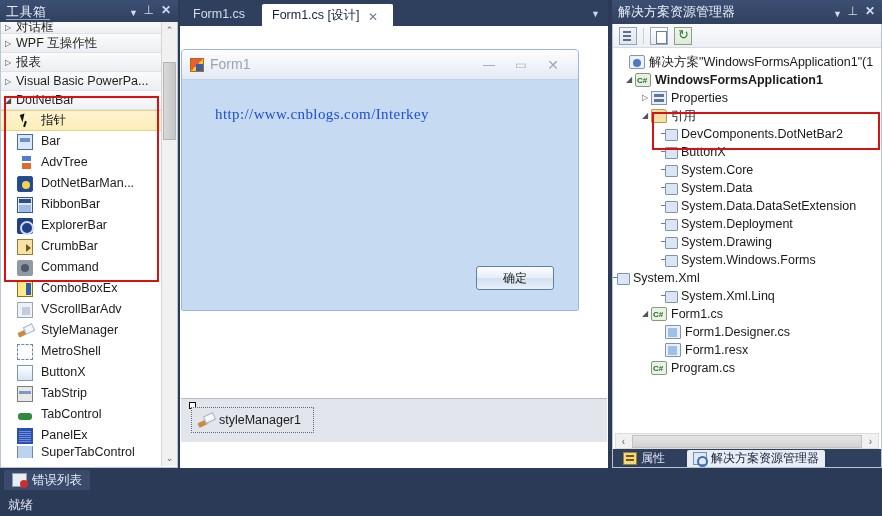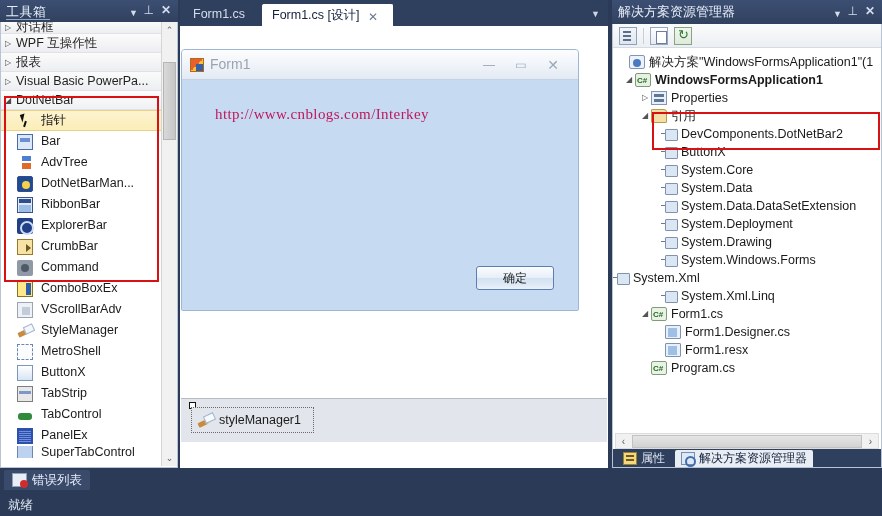--- a/index.html
+++ b/index.html
@@ -169,21 +169,21 @@
     content:""; position:absolute; left:5px; top:5px; width:7px; height:7px; background:#3560a8;
   }
   #form-title { position:absolute; left:28px; top:6px; font-size:14px; color:#9aa4b1; }
   .wbtn { position:absolute; top:9px; width:22px; height:14px; color:#9aa8ba; font-size:12px;
           text-align:center; line-height:12px; cursor:default; }
   #wb-min { right: 78px; }
   #wb-max { right: 46px; }
   #wb-close { right: 14px; font-size:14px; }
   #form-body { position:absolute; left:0; top:30px; right:0; bottom:0; background:#c6dbf2; }
   #form-link {
-    position:absolute; left:33px; top:26px; font-size:15px; color:#be185d;
+    position:absolute; left:33px; top:26px; font-size:15px; color:#1d4ed8;
     font-family: "Liberation Serif", serif; letter-spacing:.4px;
   }
   #form-ok {
     position:absolute; right:24px; bottom:20px; width:78px; height:24px;
     background:linear-gradient(180deg,#fcfdfe 0%, #e6eef8 48%, #d2e0f0 52%, #e9f1fa 100%);
     border:1px solid #5b7fb5; border-radius:3px;
     font-size:12px; color:#1e1e1e; display:flex; align-items:center; justify-content:center;
     cursor:default;
   }
 
@@ -259,21 +259,21 @@
 
   #sol-hscroll {
     position:absolute; left:2px; right:2px; bottom:18px; height:16px;
     background:#f1f1f1; border:1px solid #dcdcdc; display:flex; align-items:center;
   }
   #sol-hscroll .ha { width:15px; text-align:center; font-size:10px; color:#5c5c5c; cursor:default;}
   #sol-hs-thumb { flex:1; height:13px; margin:0 1px; background:linear-gradient(180deg,#e5e5e5,#d2d2d2); border:1px solid #c2c2c2; }
 
   #sol-tabs {
     position:absolute; left:0; right:0; bottom:0; height:18px;
-    display:flex; align-items:center; gap:4px; padding-left:4px;
+    display:flex; align-items:center; gap:16px; padding-left:4px;
     background:#2f3f5e;
   }
   .sol-tab { height:17px; display:flex; align-items:center; gap:4px; padding:0 6px; font-size:12px; cursor:default; }
   .sol-tab.off { color:#dde4f0; }
   .sol-tab.on { background:#e9edf4; color:#14223c; border-radius:2px 2px 0 0; }
   .mini { width:14px; height:13px; position:relative; flex:0 0 14px; }
   .mini-props { background:#f6d77c; border:1px solid #9c8331; }
   .mini-props::after{content:"";position:absolute;left:2px;top:2px;right:2px;height:2px;background:#6b5a22;box-shadow:0 4px 0 #6b5a22;}
   .mini-sol { background:#dfe9f6; border:1px solid #7b8fab; }
   .mini-sol::after{content:"";position:absolute;left:3px;top:3px;width:7px;height:7px;border:2px solid #3f6fae;border-radius:50%;}

